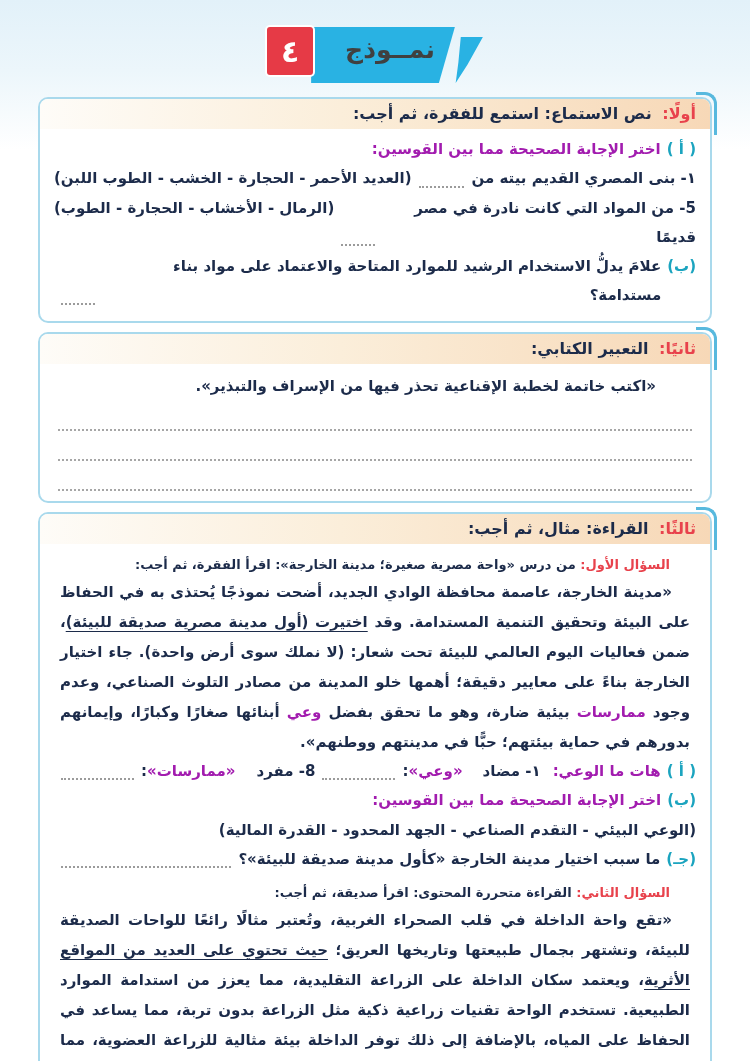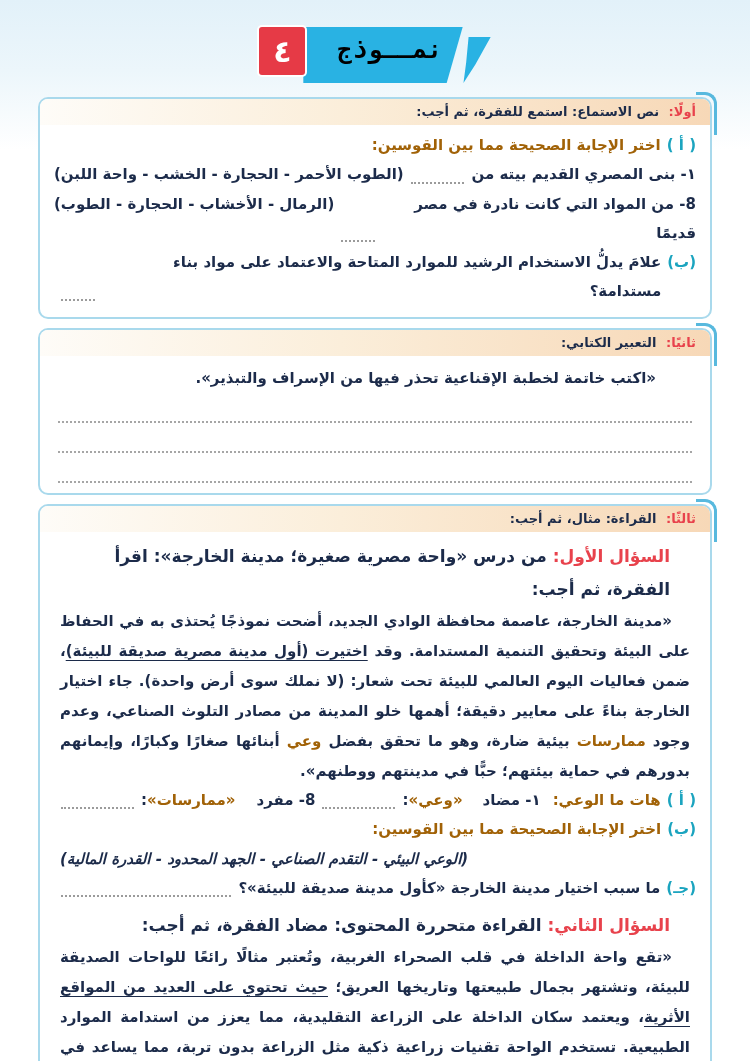--- a/index.html
+++ b/index.html
@@ -14,60 +14,59 @@
   
   .banner-row { direction: ltr; display: flex; justify-content: center; align-items: flex-start; padding-top: 27px; height: 88px; }
   .banner { display: flex; direction: ltr; align-items: stretch; position: relative; }
   .banner-num {
     width: 46px; height: 48px; background: #e63a46; color: #fff;
     display: flex; align-items: center; justify-content: center;
     font-size: 30px; font-weight: bold; border-radius: 3px;
     box-shadow: 0 0 0 2px #ffffff; z-index: 2;
   }
   .banner-main {
-    background: #29b2e3; color: #000000; font-size: 25px; font-weight: bold;
+    background: #29b2e3; color: #404040; font-size: 25px; font-weight: bold;
     padding: 8px 20px 10px 34px; letter-spacing: 1px; margin-left: -2px;
     clip-path: polygon(0 0, 100% 0, calc(100% - 16px) 100%, 0 100%);
-    font-family: Liberation Mono, monospace;
   }
   .banner-tail {
     width: 34px; height: 46px; margin-left: -6px; margin-top: 10px;
     background: #29b2e3; clip-path: polygon(35% 0, 100% 0, 55% 60%, 20% 100%, 28% 55%);
   }
   
   .section {
     margin: 9px 38px 0; background: #fff;
     border: 2px solid #a9d9ec; border-radius: 10px;
     position: relative;
   }
   .section::before { 
     content: ""; position: absolute; top: -7px; right: -7px;
     width: 18px; height: 40px;
     border-top: 3px solid #58b9de; border-right: 3px solid #58b9de;
     border-radius: 0 12px 0 0;
   }
   .sec-header {
     background: linear-gradient(to left, #f7d8b7, #fbeeda 55%, #fefcf8 100%);
     border-radius: 8px 8px 0 0;
-    padding: 5px 14px 6px; font-size: 13px; font-weight: bold; color: #1c2b4a;
+    padding: 5px 14px 6px; font-size: 16px; font-weight: bold; color: #1c2b4a;
   }
   .sec-label { color: #e8424c; margin-left: 5px; }
   .sec-body { padding: 6px 14px 10px; font-size: 15px; font-weight: bold; line-height: 1.95; }
   .row { display: flex; align-items: baseline; }
-  .teal { color: #a16207; }
+  .teal { color: #a21caf; }
   .red { color: #e8424c; }
   .marker { color: #1ba4bf; margin-left: 6px; white-space: nowrap; }
   .dots { flex: 1 1 auto; min-width: 34px; border-bottom: 2px dotted #9b9b9b; margin: 0 7px; height: 1em; align-self: flex-end; margin-bottom: 6px; }
   .options { white-space: nowrap; }
   .blank-line { border-bottom: 2px dotted #a6a6a6; height: 30px; margin: 0 4px; }
   .prompt { padding: 2px 40px 0 10px; }
-  .q-title { padding: 2px 26px 0 6px; font-size: 17px; text-align: right; }
+  .q-title { padding: 2px 26px 0 6px; font-size: 13px; text-align: right; }
   .para { text-align: justify; padding: 0 6px; text-indent: 18px; line-height: 2.0; }
   .u { text-decoration: underline; text-underline-offset: 4px; }
-  .options-line { direction: rtl; text-align: left; padding: 0 0 0 6px; font-style: italic; }
+  .options-line { direction: rtl; text-align: right; padding: 0 0 0 6px; }
 </style>
 </head>
 <body>
 
 <div class="page">
 
   <div class="banner-row">
     <div class="banner">
       <div class="banner-num">٤</div>
       <div class="banner-main">نمــوذج</div>
@@ -81,24 +80,24 @@
       <span>نص الاستماع: استمع للفقرة، ثم أجب:</span>
     </div>
     <div class="sec-body">
       <div class="row">
         <span class="marker">( أ )</span>
         <span class="teal">اختر الإجابة الصحيحة مما بين القوسين:</span>
       </div>
       <div class="row">
         <span>١- بنى المصري القديم بيته من</span>
         <span class="dots"></span>
-        <span class="options">(الطوب الأحمر - الحجارة - الخشب - واحة اللبن)</span>
+        <span class="options">(العديد الأحمر - الحجارة - الخشب - الطوب اللبن)</span>
       </div>
       <div class="row">
-        <span>8- من المواد التي كانت نادرة في مصر قديمًا</span>
+        <span>5- من المواد التي كانت نادرة في مصر قديمًا</span>
         <span class="dots"></span>
         <span class="options">(الرمال - الأخشاب - الحجارة - الطوب)</span>
       </div>
       <div class="row">
         <span class="marker">(ب)</span>
         <span>علامَ يدلُّ الاستخدام الرشيد للموارد المتاحة والاعتماد على مواد بناء مستدامة؟</span>
         <span class="dots"></span>
       </div>
     </div>
   </div>
@@ -148,21 +147,21 @@
       </div>
       <div class="options-line">(الوعي البيئي - التقدم الصناعي - الجهد المحدود - القدرة المالية)</div>
       <div class="row">
         <span class="marker">(جـ)</span>
         <span>ما سبب اختيار مدينة الخارجة «كأول مدينة صديقة للبيئة»؟</span>
         <span class="dots"></span>
       </div>
 
       <div class="q-title" style="margin-top:4px">
         <span class="red">السؤال الثاني:</span>
-        <span>القراءة متحررة المحتوى: مضاد الفقرة، ثم أجب:</span>
+        <span>القراءة متحررة المحتوى: اقرأ صديقة، ثم أجب:</span>
       </div>
       <div class="para">
         <span>«تقع واحة الداخلة في قلب الصحراء الغربية، وتُعتبر مثالًا رائعًا للواحات الصديقة للبيئة، وتشتهر بجمال طبيعتها وتاريخها العريق؛ </span><span class="u">حيث تحتوي على العديد من المواقع الأثرية</span><span>، ويعتمد سكان الداخلة على الزراعة التقليدية، مما يعزز من استدامة الموارد الطبيعية. تستخدم الواحة تقنيات زراعية ذكية مثل الزراعة بدون تربة، مما يساعد في الحفاظ على المياه، بالإضافة إلى ذلك توفر الداخلة بيئة مثالية للزراعة العضوية، مما يجعلها وجهة جذابة للزوار الباحثين عن تجربة سياحية مستدامة ومختلفة».</span>
       </div>
 
     </div>
   </div>
 
 </div>
 

